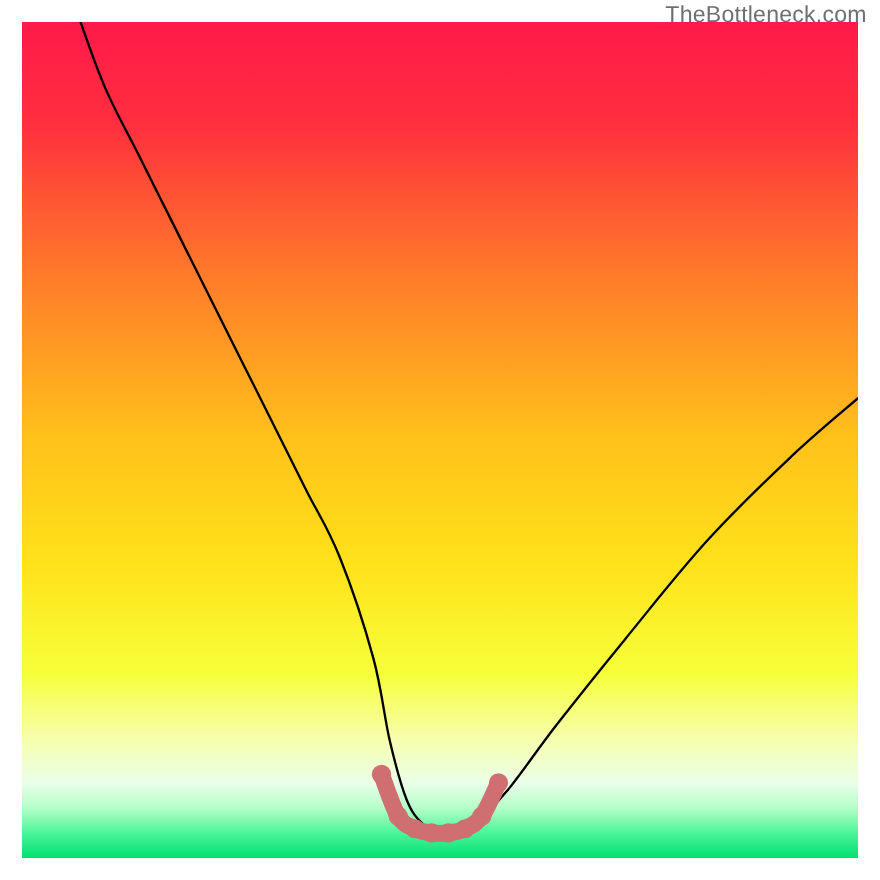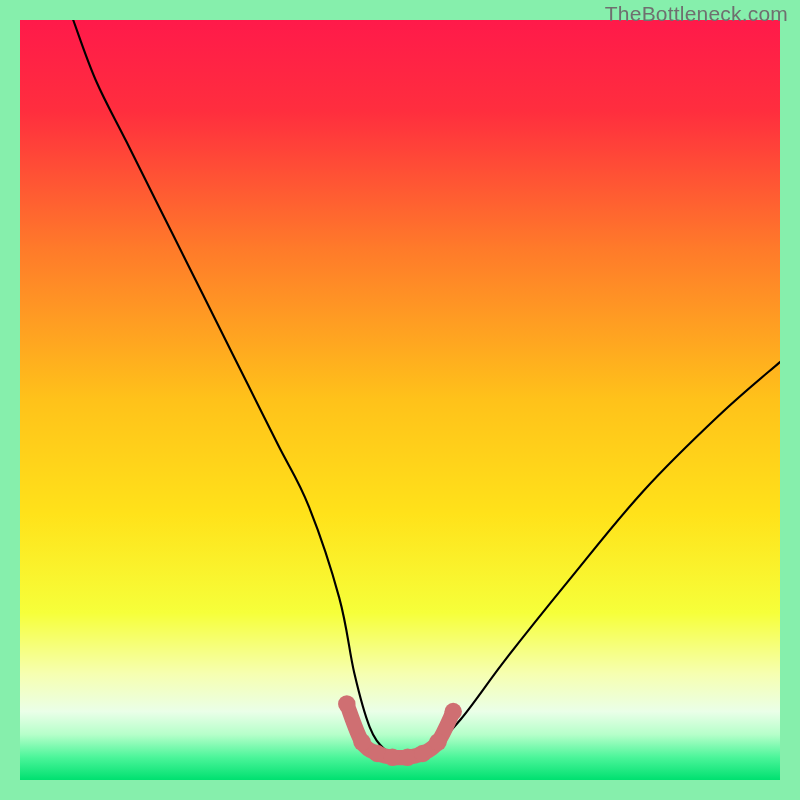--- a/index.html
+++ b/index.html
@@ -8,21 +8,21 @@
     width: 800px;
     height: 800px;
     background: #000;
     overflow: hidden;
     font-family: Arial, Helvetica, sans-serif;
   }
   .stage {
     position: relative;
     width: 800px;
     height: 800px;
-    background: #86efac;
+    background: #ffffff;
   }
   .plot {
     position: absolute;
     left: 20px;
     top: 20px;
     width: 760px;
     height: 760px;
     overflow: hidden;
   }
   .gradient {

